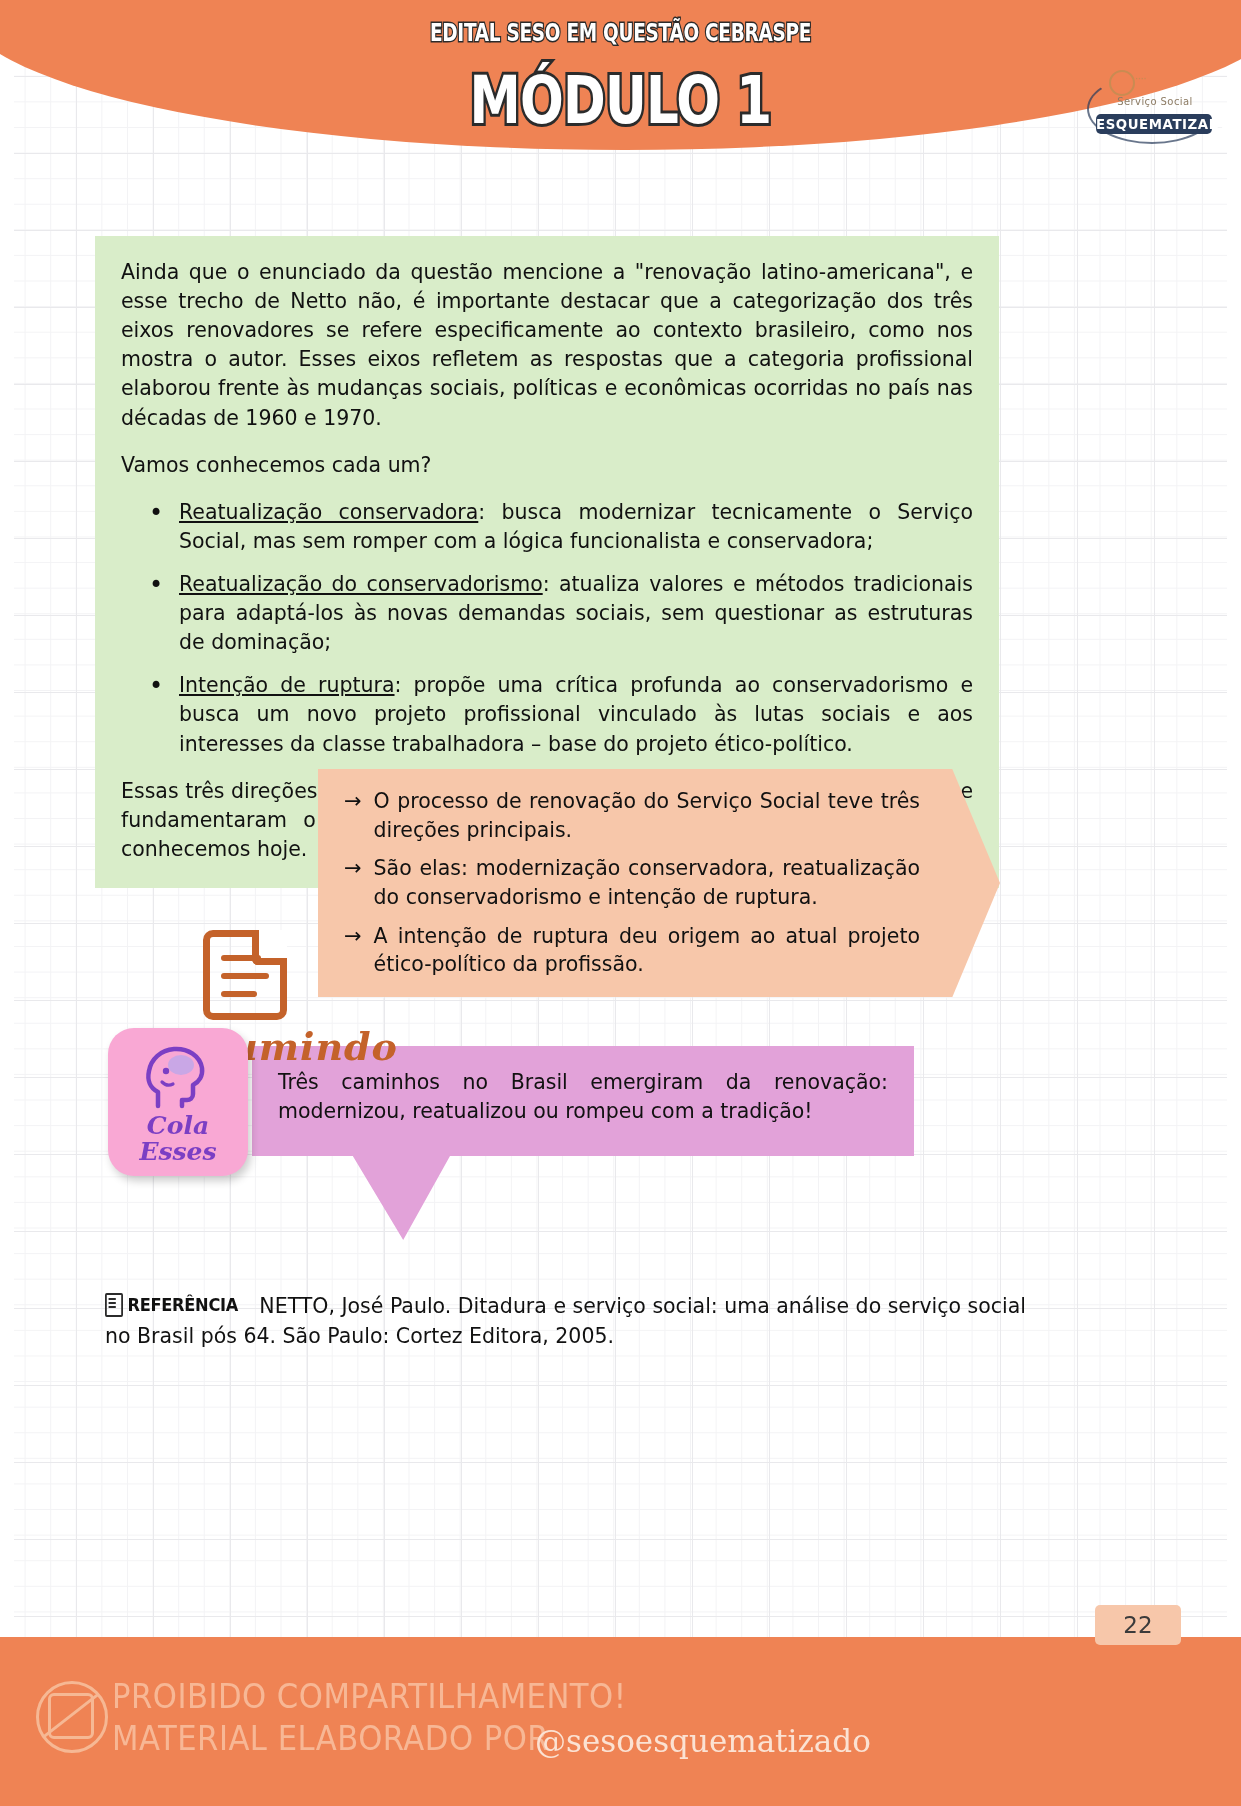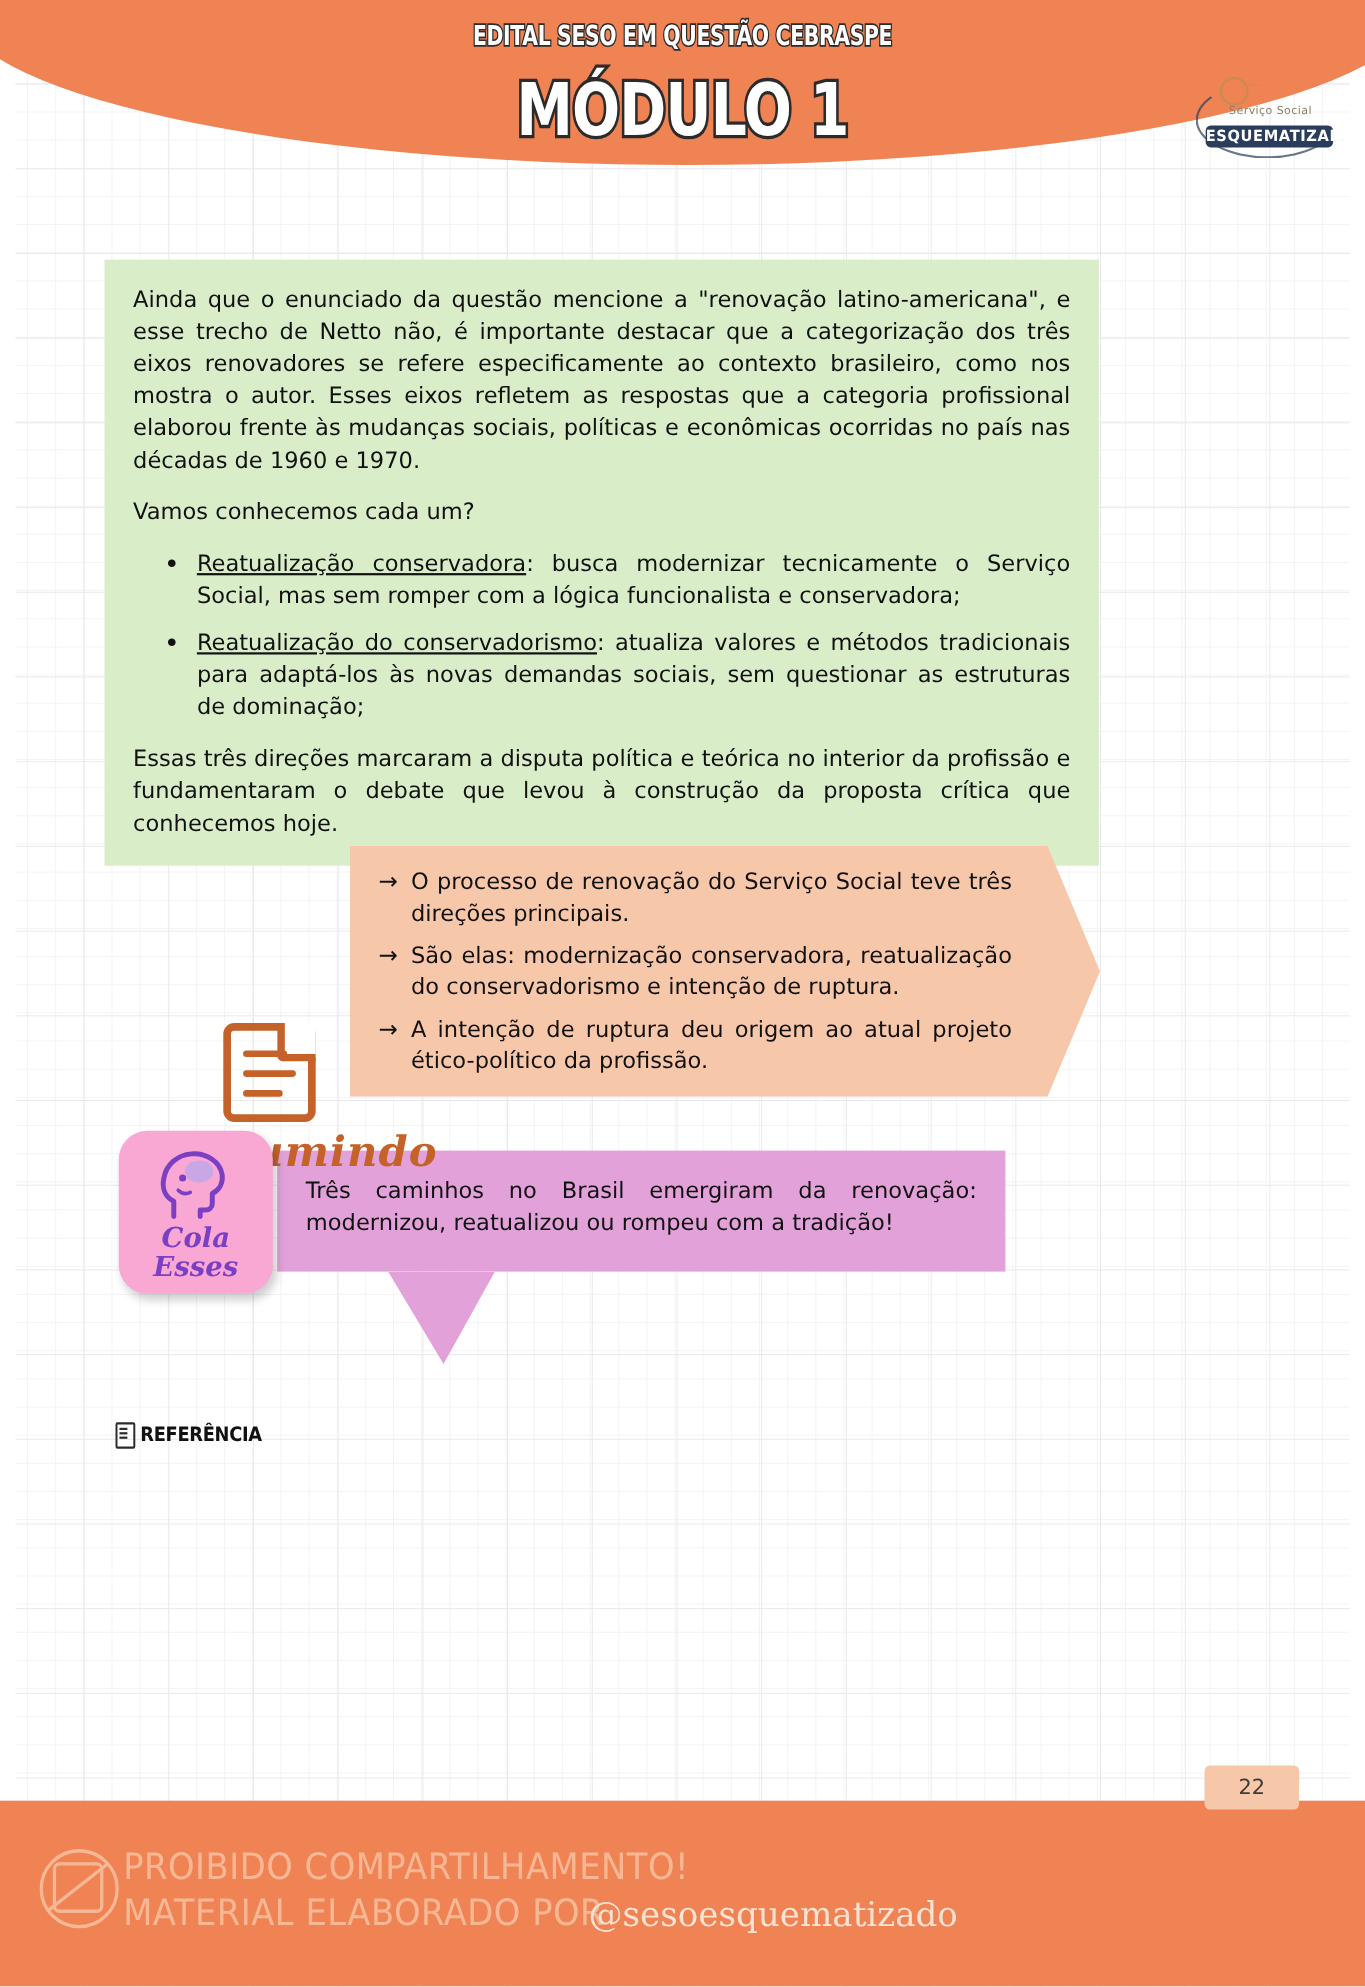--- a/index.html
+++ b/index.html
@@ -228,21 +228,21 @@
     transform:scaleX(.93);transform-origin:left center;
   }
   #footer-handle{
     position:absolute;left:535px;top:86px;
     font-family:"DejaVu Serif", serif;font-size:31px;color:#fbe2d3;font-style:normal;
   }
   #page-num{
     position:absolute;right:60px;top:-32px;width:86px;height:40px;
     background:#f7c7aa;border-radius:5px;
     text-align:center;line-height:40px;
-    font-family:"DejaVu Sans", sans-serif;font-size:19px;color:#3b3b3b;
+    font-family:"DejaVu Sans", sans-serif;font-size:23px;color:#3b3b3b;
   }
 </style>
 </head>
 <body>
 
 <div id="grid"></div>
 <div id="left-strip"></div>
 <div id="right-strip"></div>
 
 <div id="header-bar-top"></div>
@@ -257,20 +257,21 @@
   <div class="logo-top">Serviço Social</div>
   <div class="logo-badge">ESQUEMATIZADO</div>
 </div>
 
 <div id="green-box">
   <p>Ainda que o enunciado da questão mencione a "renovação latino-americana", e esse trecho de Netto não, é importante destacar que a categorização dos três eixos renovadores se refere especificamente ao contexto brasileiro, como nos mostra o autor. Esses eixos refletem as respostas que a categoria profissional elaborou frente às mudanças sociais, políticas e econômicas ocorridas no país nas décadas de 1960 e 1970.</p>
   <p>Vamos conhecemos cada um?</p>
   <ul>
     <li><span class="u">Reatualização conservadora</span><span>: busca modernizar tecnicamente o Serviço Social, mas sem romper com a lógica funcionalista e conservadora;</span></li>
     <li><span class="u">Reatualização do conservadorismo</span><span>: atualiza valores e métodos tradicionais para adaptá-los às novas demandas sociais, sem questionar as estruturas de dominação;</span></li>
+    <li><span class="u">Intenção de ruptura</span><span>: propõe uma crítica profunda ao conservadorismo e busca um novo projeto profissional vinculado às lutas sociais e aos interesses da classe trabalhadora – base do projeto ético-político.</span></li>
   </ul>
   <p>Essas três direções marcaram a disputa política e teórica no interior da profissão e fundamentaram o debate que levou à construção da proposta crítica que conhecemos hoje.</p>
 </div>
 
 <div id="resumindo-banner">
   <div class="bullet">
     <span class="arrow">→</span>
     <span class="btxt">O processo de renovação do Serviço Social teve três direções principais.</span>
   </div>
   <div class="bullet">
@@ -311,20 +312,21 @@
     <div>Cola</div>
     <div>Esses</div>
   </div>
 </div>
 
 <div id="ref-wrap">
   <span id="ref-badge">
     <span class="book"></span>
     <span>REFERÊNCIA</span>
   </span>
+  <span id="ref-text">NETTO, José Paulo. Ditadura e serviço social: uma análise do serviço social no Brasil pós 64. São Paulo: Cortez Editora, 2005.</span>
 </div>
 
 <div id="footer">
   <div id="page-num">22</div>
   <div id="footer-seal">
     <div class="inner"></div>
     <div class="slash"></div>
   </div>
   <div id="footer-l1">PROIBIDO COMPARTILHAMENTO!</div>
   <div id="footer-l2">MATERIAL ELABORADO POR</div>

